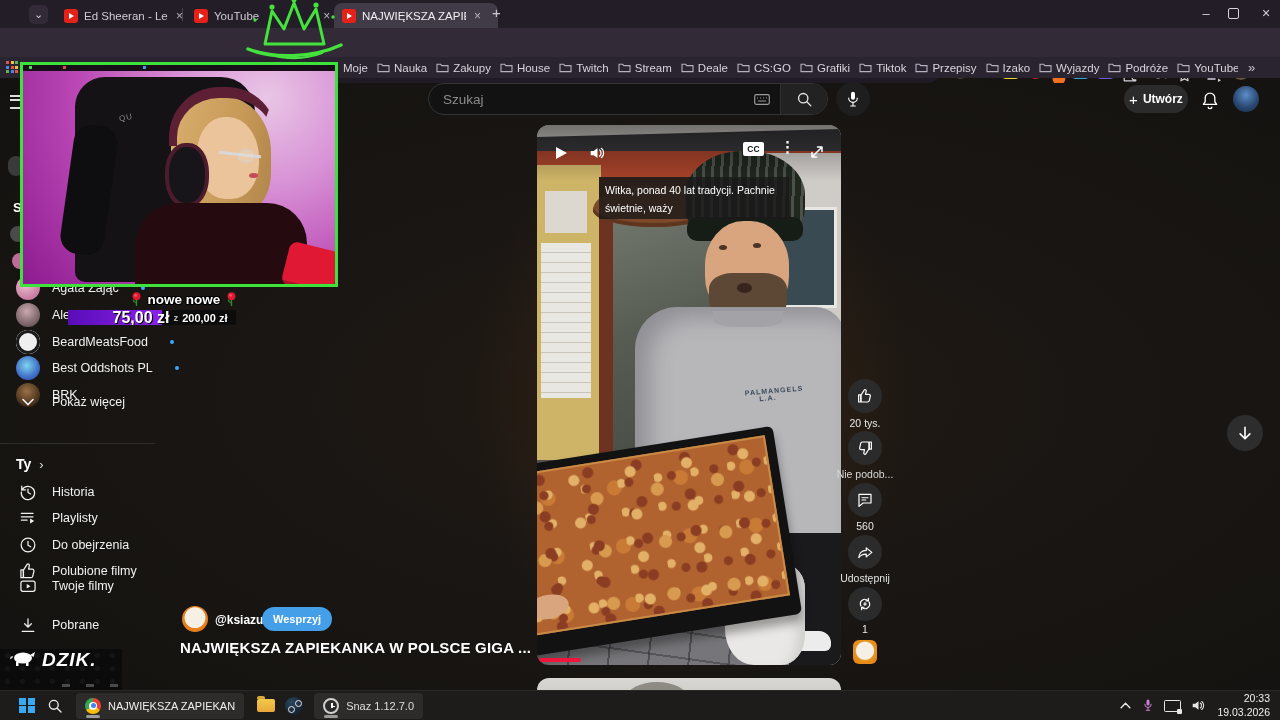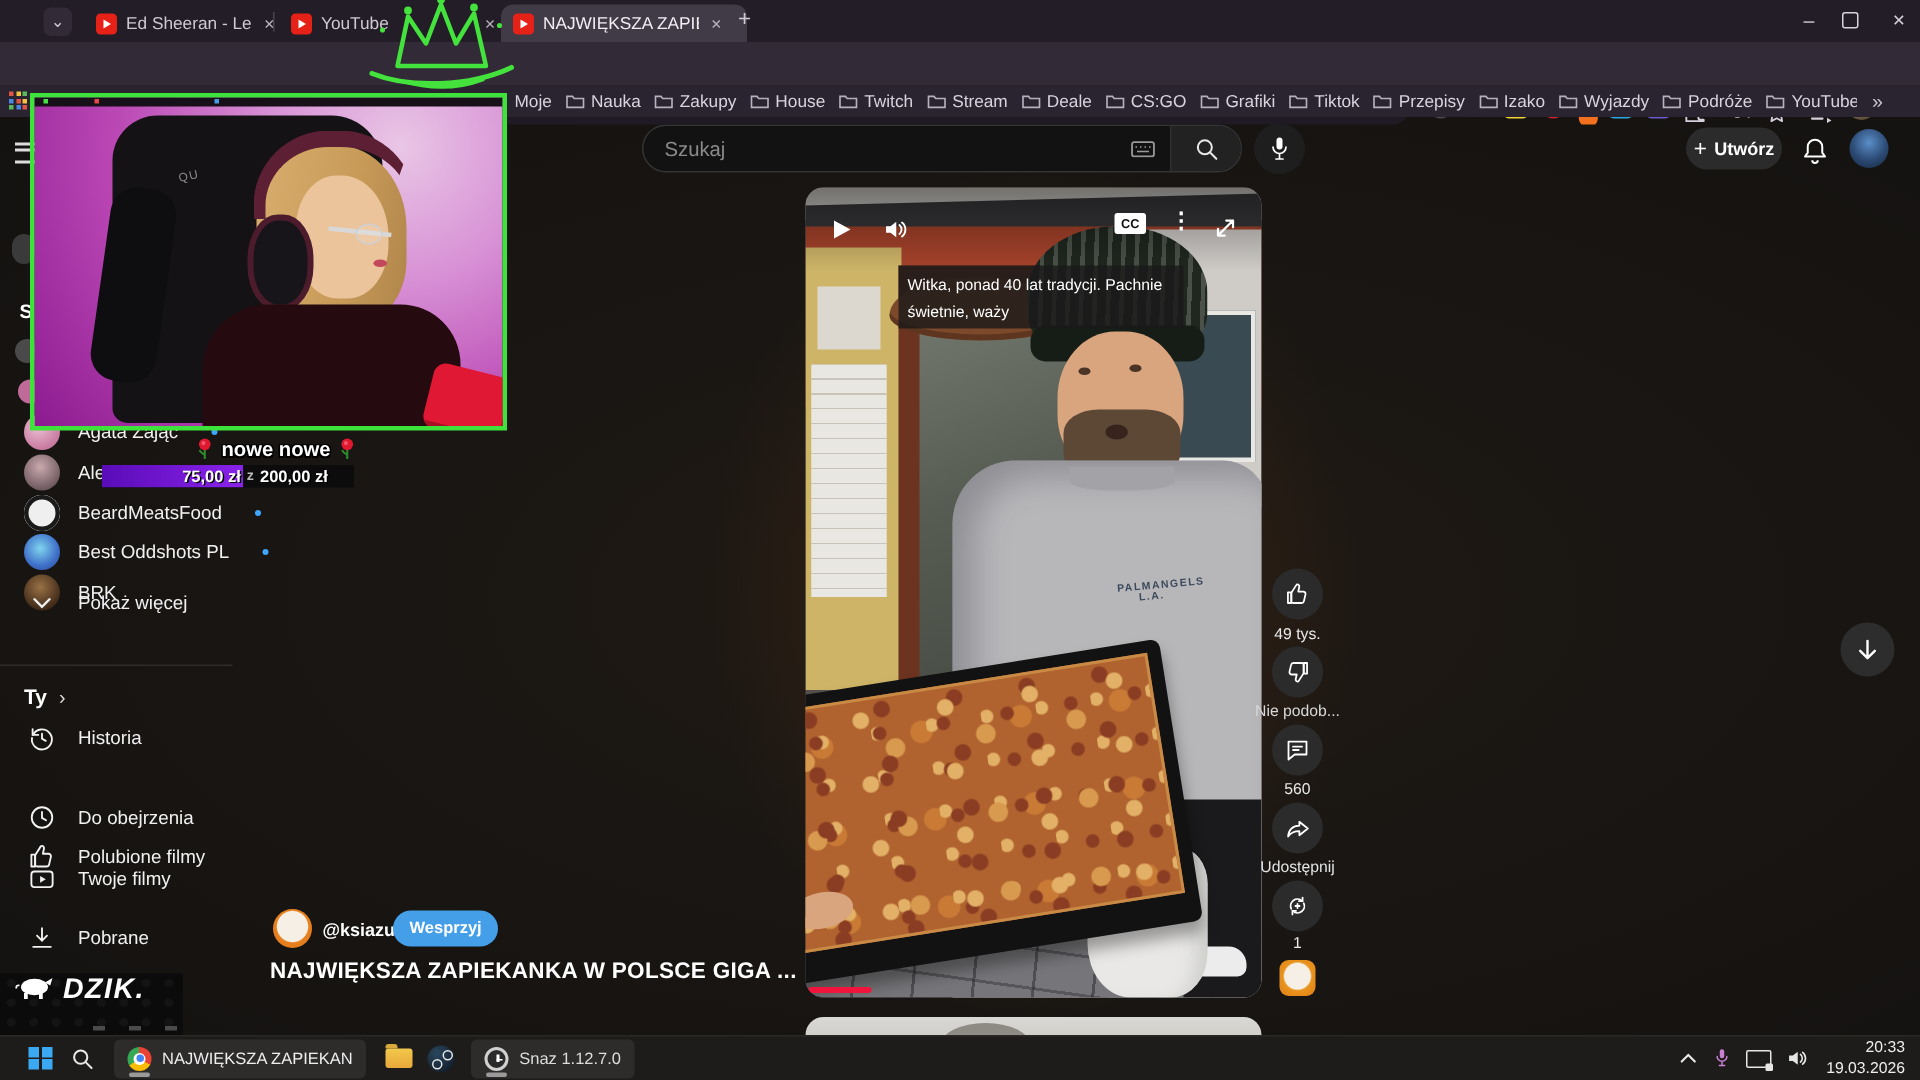--- a/index.html
+++ b/index.html
@@ -127,20 +127,27 @@
     <span style="color:#ddd;font-size:13px;">›</span>
   </div>
   <div class="sideitem" style="top:480px;">
     <svg width="20" height="20" viewBox="0 0 24 24" fill="none" stroke="#f1f1f1" stroke-width="1.5" stroke-linecap="round">
         <path d="M4.5 5v4.5H9"></path>
         <path d="M4.8 9.5A8 8 0 1 1 4 12"></path>
         <path d="M12 8.5v4l3 1.8"></path>
       </svg>
     <span>Historia</span>
   </div>
+  <div class="sideitem" style="top:506px;">
+    <svg width="20" height="20" viewBox="0 0 24 24" fill="none" stroke="#f1f1f1" stroke-width="1.5" stroke-linecap="round">
+        <path d="M4 6.5h14M4 10.5h14M4 14.5h7"></path>
+        <path d="M14.5 12.5l5 3-5 3z" fill="#f1f1f1" stroke="none"></path>
+      </svg>
+    <span>Playlisty</span>
+  </div>
   <div class="sideitem" style="top:533px;">
     <svg width="20" height="20" viewBox="0 0 24 24" fill="none" stroke="#f1f1f1" stroke-width="1.5" stroke-linecap="round">
         <circle cx="12" cy="12" r="8.2"></circle>
         <path d="M12 7.5v4.8l3.2 1.9"></path>
       </svg>
     <span>Do obejrzenia</span>
   </div>
   <div class="sideitem" style="top:559px;">
     <svg width="20" height="20" viewBox="0 0 24 24" fill="none" stroke="#f1f1f1" stroke-width="1.5" stroke-linejoin="round">
         <path d="M3.5 10.5h3V20h-3z"></path>
@@ -239,21 +246,21 @@
     <span style="color:#fff;font-size:11px;font-weight:bold;">Wesprzyj</span>
   </div>
   <div class="ab nw" style="left:180px;top:639px;color:#fff;font-size:15px;font-weight:bold;letter-spacing:0.2px;">NAJWIĘKSZA ZAPIEKANKA W POLSCE GIGA ...</div>
 
   <div class="railbtn" style="top:379px;">
     <svg width="18" height="18" viewBox="0 0 24 24" fill="none" stroke="#fff" stroke-width="1.6" stroke-linejoin="round">
         <path d="M3.5 10.5h3V20h-3z"></path>
         <path d="M6.5 19c.4.6 1.1 1 1.9 1h7.2c1 0 1.9-.7 2.1-1.7l1.4-6c.3-1.3-.7-2.5-2-2.5h-4.4l.9-4.2c.2-1-.6-2.1-1.6-2.1-.5 0-.9.2-1.1.6L6.5 11z"></path>
       </svg>
   </div>
-  <div class="raillbl nw" style="top:417px;">49 tys.</div>
+  <div class="raillbl nw" style="top:417px;">20 tys.</div>
   <div class="railbtn" style="top:431px;">
     <svg width="18" height="18" viewBox="0 0 24 24" fill="none" stroke="#fff" stroke-width="1.6" stroke-linejoin="round" style="transform:rotate(180deg);">
         <path d="M3.5 10.5h3V20h-3z"></path>
         <path d="M6.5 19c.4.6 1.1 1 1.9 1h7.2c1 0 1.9-.7 2.1-1.7l1.4-6c.3-1.3-.7-2.5-2-2.5h-4.4l.9-4.2c.2-1-.6-2.1-1.6-2.1-.5 0-.9.2-1.1.6L6.5 11z"></path>
       </svg>
   </div>
   <div class="raillbl nw" style="top:468px;color:#d8d8d8;">Nie podob...</div>
   <div class="railbtn" style="top:483px;">
     <svg width="18" height="18" viewBox="0 0 24 24" fill="none" stroke="#fff" stroke-width="1.6" stroke-linejoin="round">
         <path d="M4 4.5h16V16H9.5L4 20.5z"></path>
@@ -536,21 +543,21 @@
       <svg width="11" height="15" viewBox="0 0 11 15">
           <path d="M5.5 8v6" stroke="#2e8a2e" stroke-width="1.4"></path>
           <path d="M5.5 11c-1.8-.6-3-1.8-3.4-3" stroke="#2e8a2e" stroke-width="1.3" fill="none"></path>
           <circle cx="5.5" cy="4.2" r="3.9" fill="#e01830"></circle>
           <circle cx="4.6" cy="3.4" r="1.4" fill="#f2546a"></circle>
         </svg>
     </div>
     <div style="position:relative;margin-top:3px;width:168px;height:15px;background:#0c0c0c;overflow:hidden;">
       <div id="donation-fill" style="position:absolute;left:0;top:0;height:15px;width:56%;background:linear-gradient(90deg,#5a0cb8,#8a22ea);"></div>
       <div style="position:absolute;left:0;top:0;width:100%;height:15px;display:flex;align-items:center;justify-content:center;gap:4px;padding-left:36px;box-sizing:border-box;">
-        <span style="color:#fff;font-size:11px;font-weight:800;text-shadow:1px 1px 0 #000;">75,00 zł</span>
+        <span style="color:#fff;font-size:16px;font-weight:800;text-shadow:1px 1px 0 #000;">75,00 zł</span>
         <span style="color:#b9b9b9;font-size:9.5px;font-weight:700;">z</span>
         <span style="color:#fff;font-size:11px;font-weight:800;text-shadow:1px 1px 0 #000;">200,00 zł</span>
       </div>
     </div>
   </div>
 
   <div class="dzik">
     <svg width="26" height="18" viewBox="0 0 26 18" fill="#fff">
         <ellipse cx="13" cy="9" rx="9" ry="5.5"></ellipse>
         <path d="M20 6l5-3-1.5 5z"></path>

